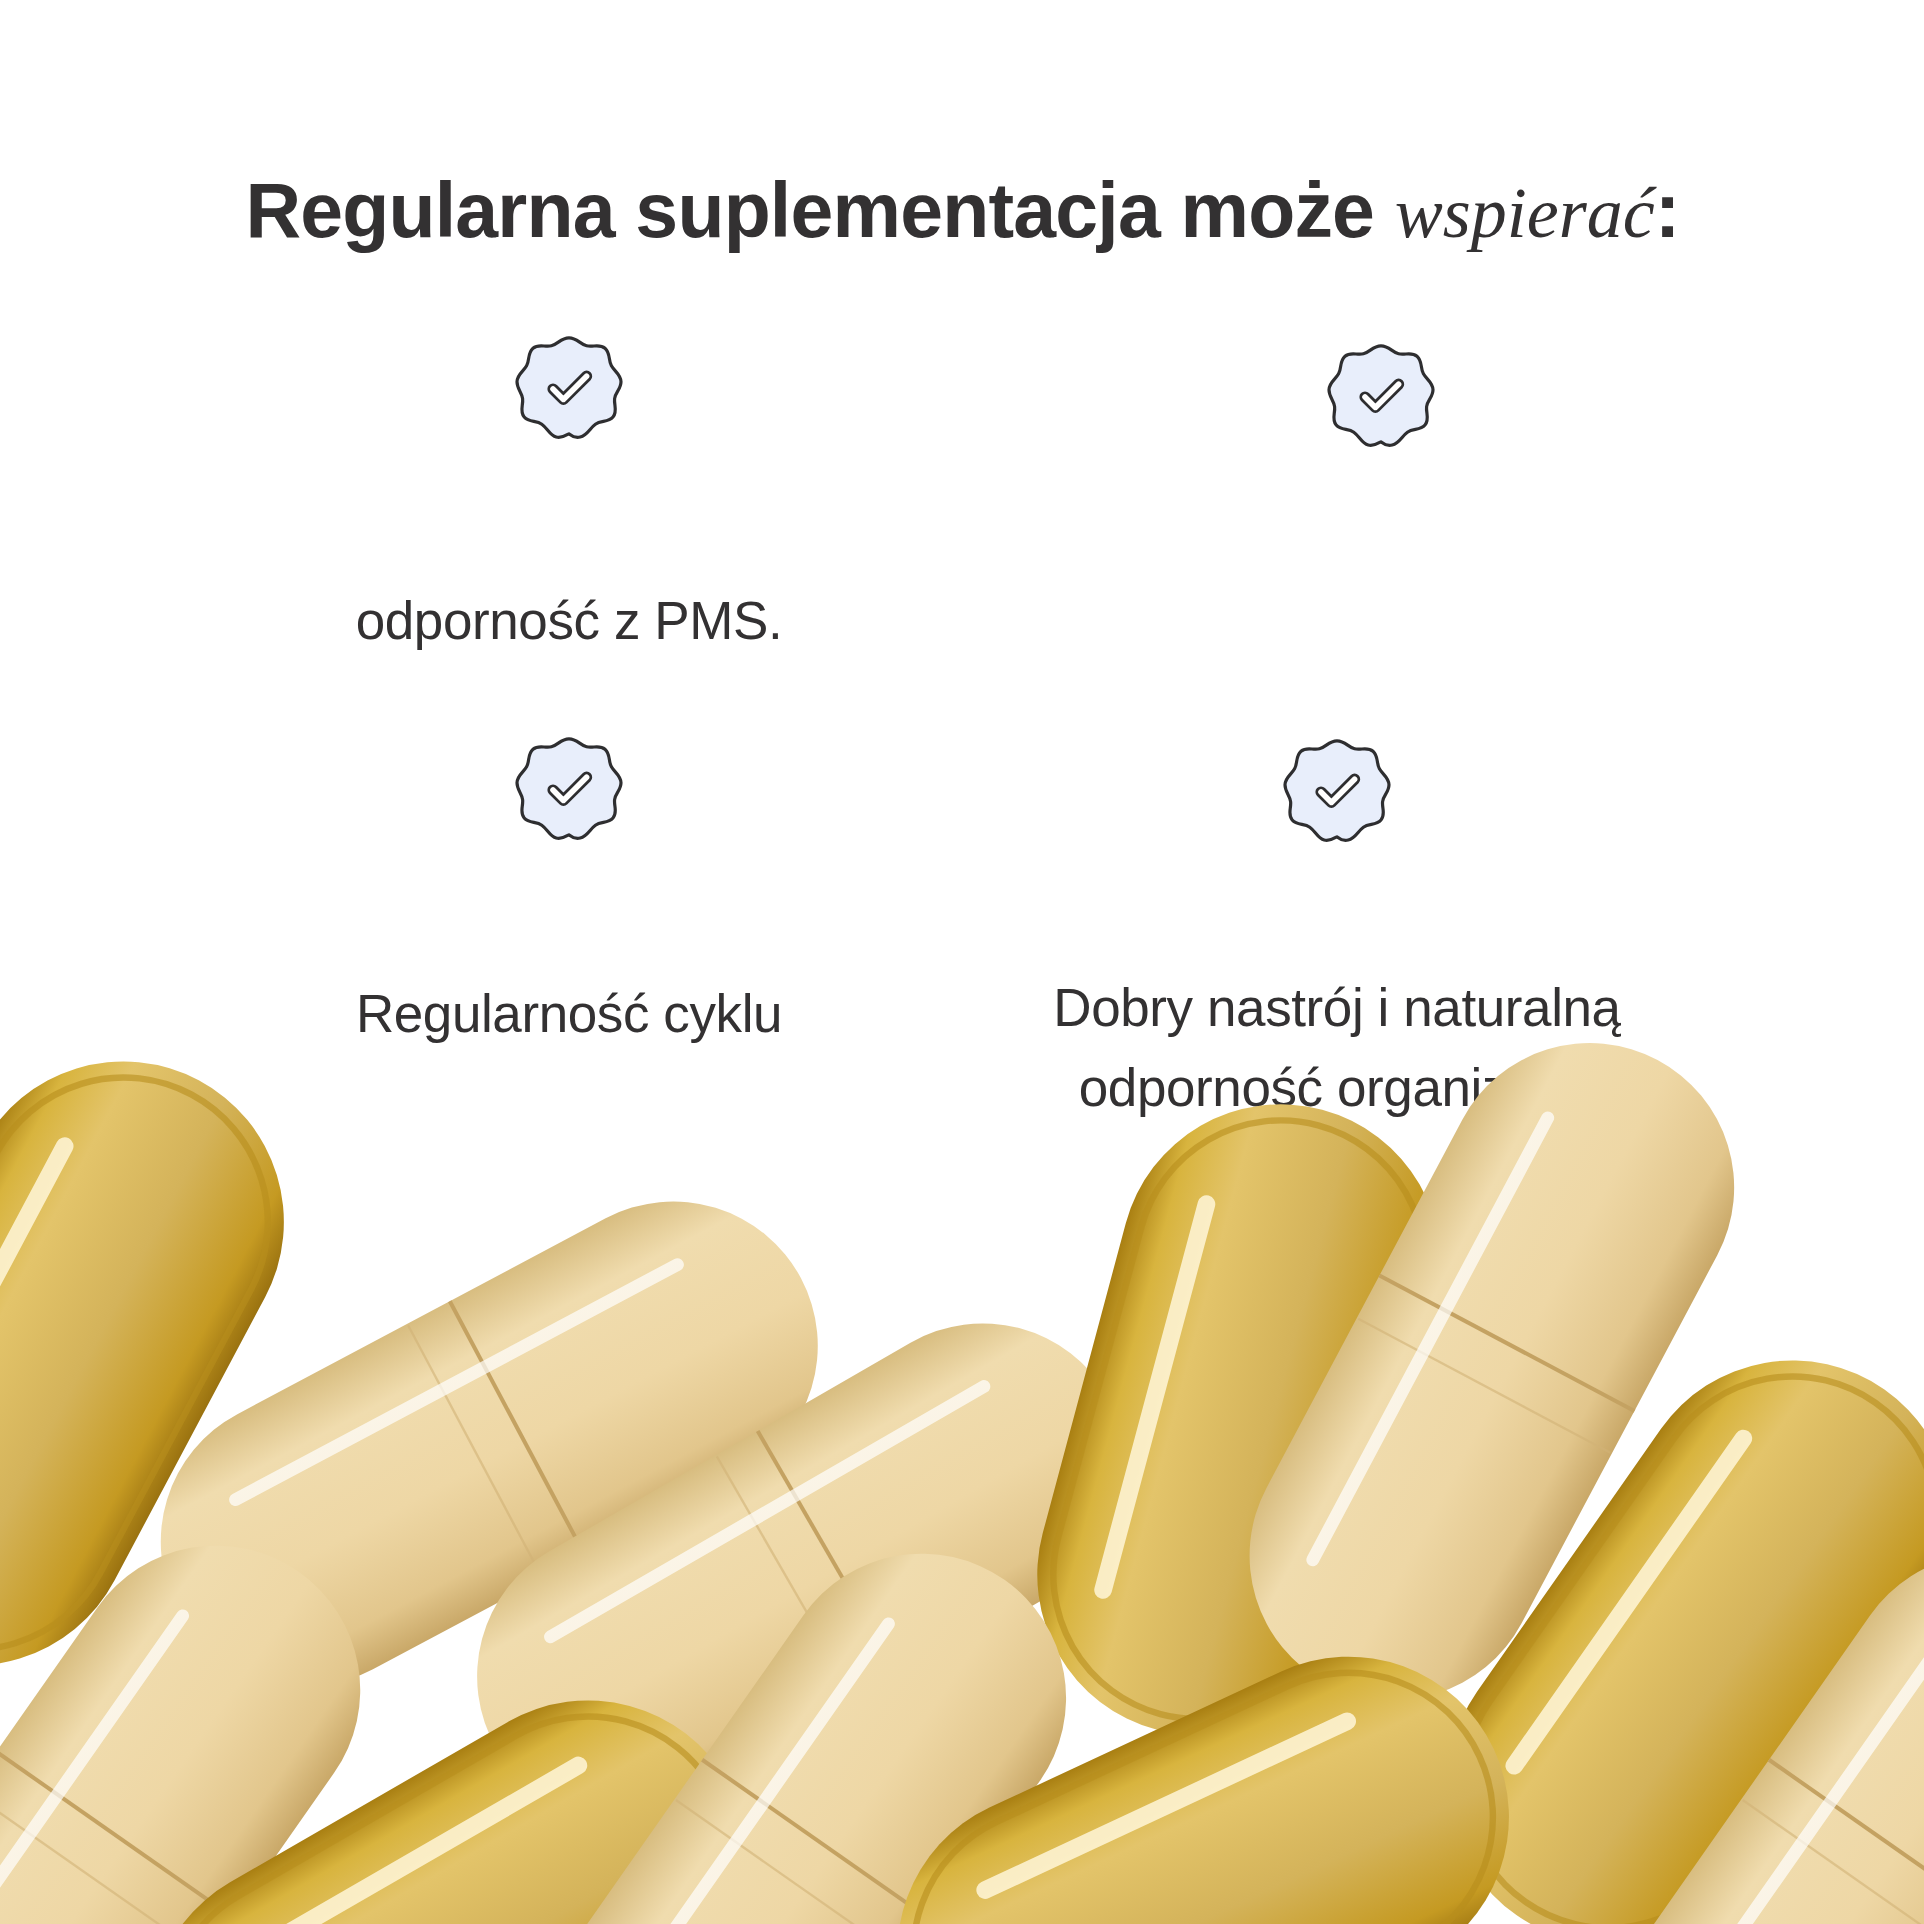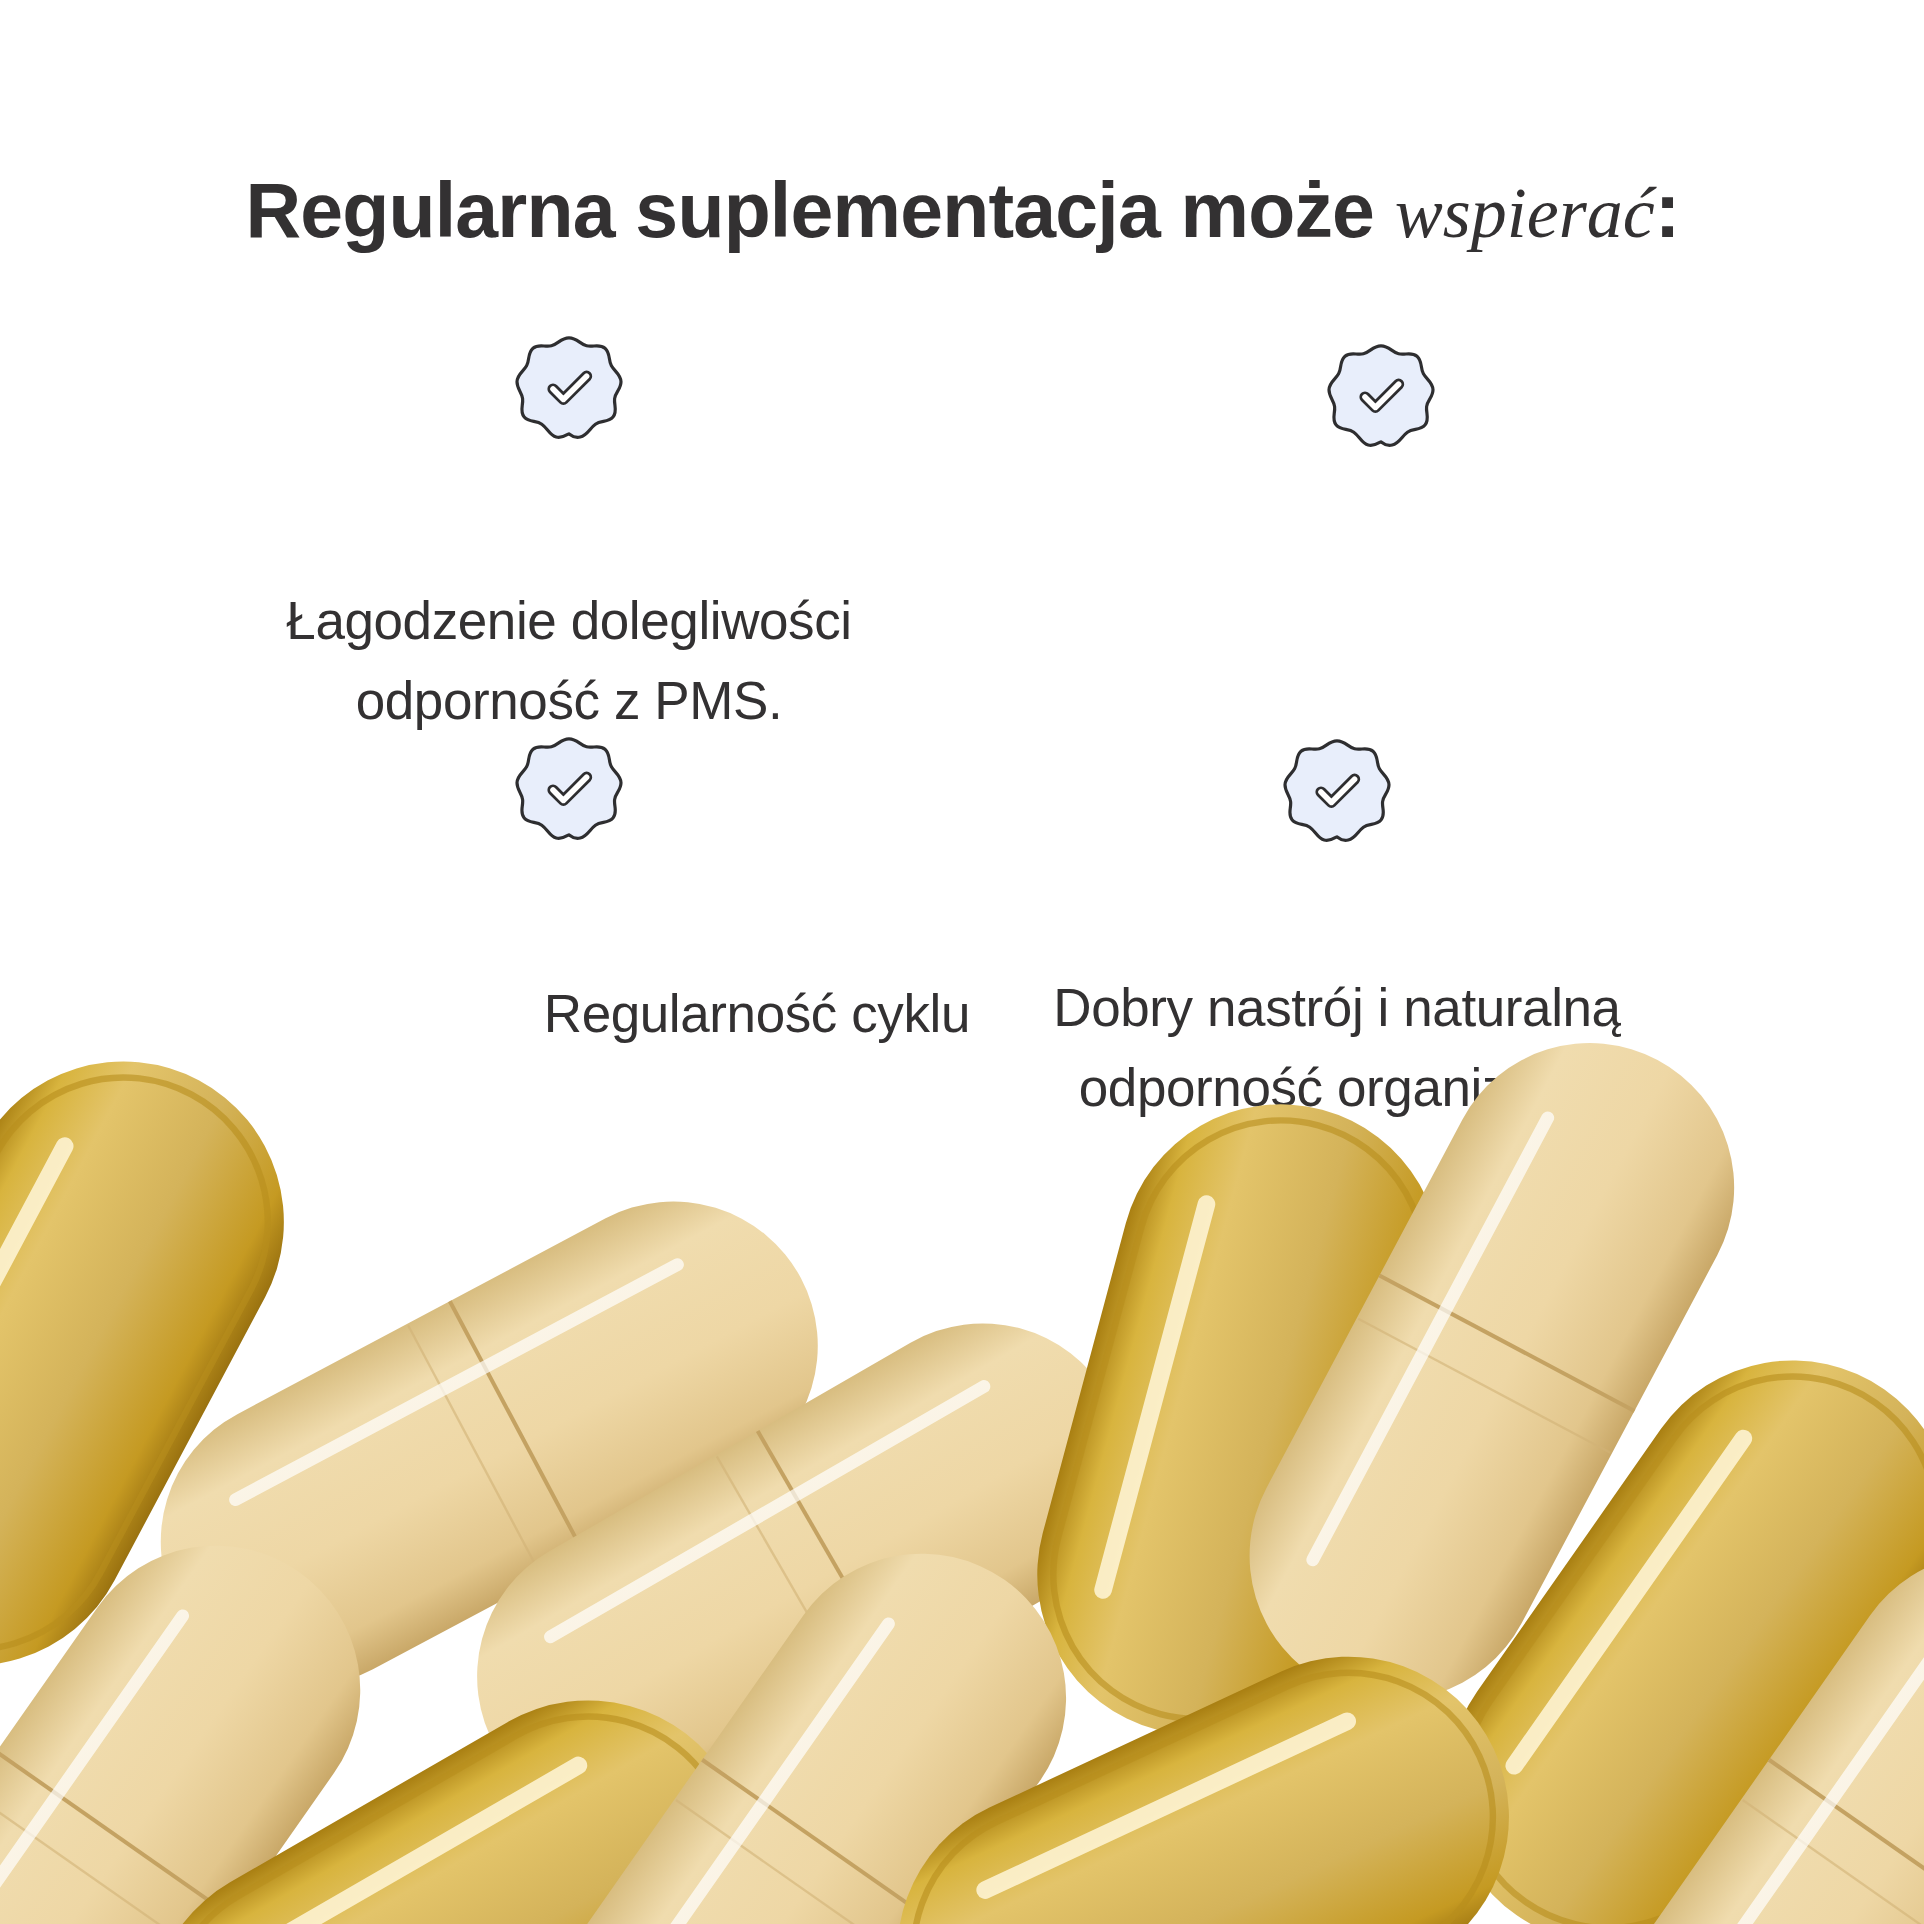--- a/index.html
+++ b/index.html
@@ -6,21 +6,21 @@
   body { width: 1925px; height: 1925px; position: relative; overflow: hidden; font-family: "Liberation Sans", "DejaVu Sans", sans-serif; color: #333132; }
   .headline { position: absolute; top: 120px; left: 0; width: 1925px; text-align: center; font-size: 77px; font-weight: 700; letter-spacing: -0.8px; color: #333132; line-height: 1; white-space: nowrap; }
   .headline .accent { font-family: "Liberation Serif", "DejaVu Serif", serif; font-style: italic; font-weight: 400; font-size: 72px; letter-spacing: 0; }
   .benefit { position: absolute; width: 802px; text-align: center; }
   .benefit .badge { width: 112px; height: 112px; margin: 0 auto; display: block; }
   .benefit .text { font-size: 53px; font-weight: 400; line-height: 80px; color: #333132; letter-spacing: -0.4px; }
   #b1 { left: 168px; top: 333px; }
   #b1 .text { margin-top: 136px; }
   #b2 { left: 980px; top: 341px; }
   #b2 .text { margin-top: 116px; }
-  #b3 { left: 168px; top: 734px; text-align: right; }
+  #b3 { left: 168px; top: 734px; }
   #b3 .text { margin-top: 128px; }
   #b4 { left: 936px; top: 736px; }
   #b4 .text { margin-top: 120px; }
   .capsules { position: absolute; left: 0; top: 0; width: 1925px; height: 1925px; pointer-events: none; }
 </style>
 </head>
 <body>
 
 <h1 class="headline"><span>Regularna suplementacja może </span><span class="accent">wspierać</span><span>:</span></h1>
 
@@ -32,21 +32,20 @@
       <path d="M50 70 L63 83 L92 54" fill="none" stroke="#ffffff" stroke-width="7" stroke-linecap="round" stroke-linejoin="round"></path>
     </symbol>
   </defs>
 </svg>
 
 <div class="benefit" id="b1">
   <svg class="badge" viewBox="0 0 140 140" width="112" height="112">
       <use href="#badge"></use>
     </svg>
   <div class="text">
-    <div>Łagodzenie dolegliwości</div>
     <div>odporność z PMS.</div>
   </div>
 </div>
 
 <div class="benefit" id="b2">
   <svg class="badge" viewBox="0 0 140 140" width="112" height="112">
       <use href="#badge"></use>
     </svg>
 </div>
 

